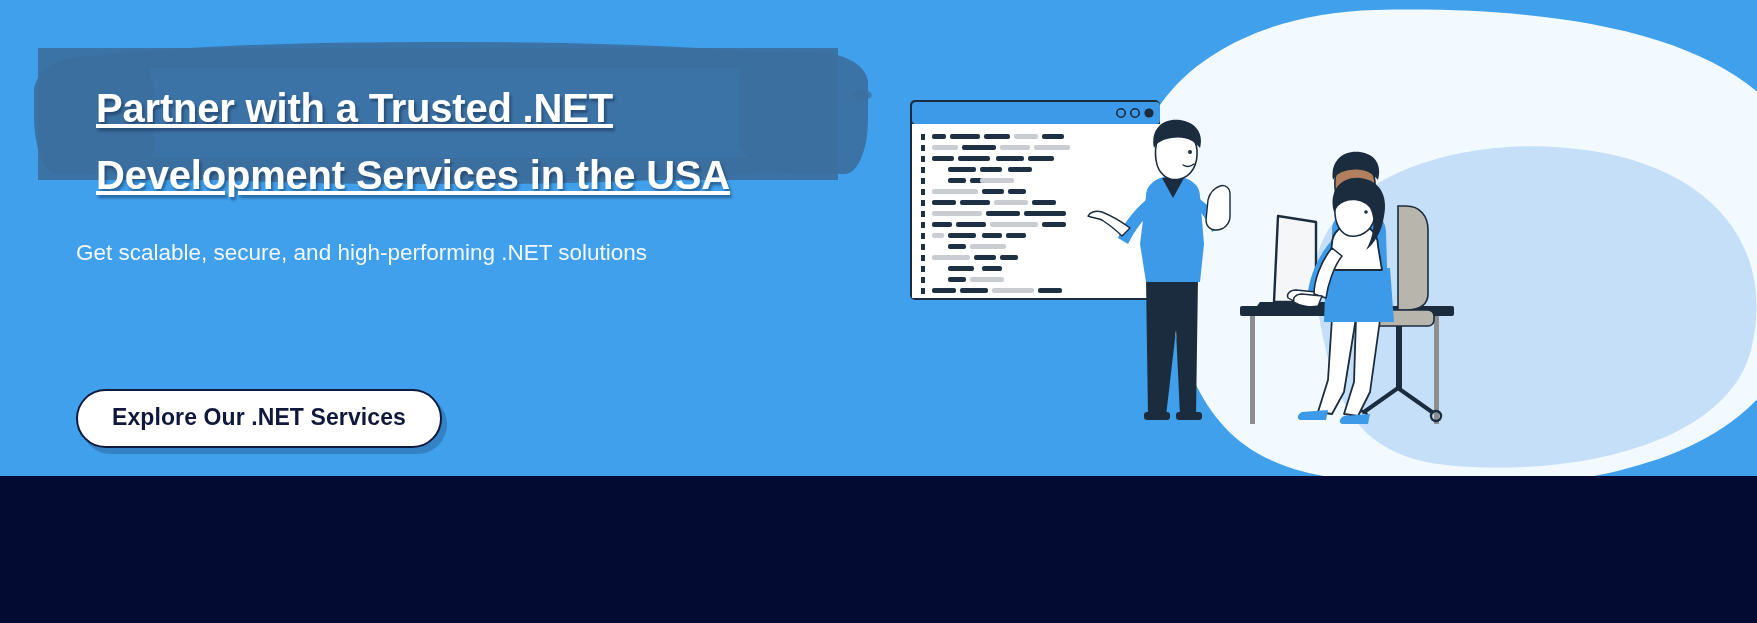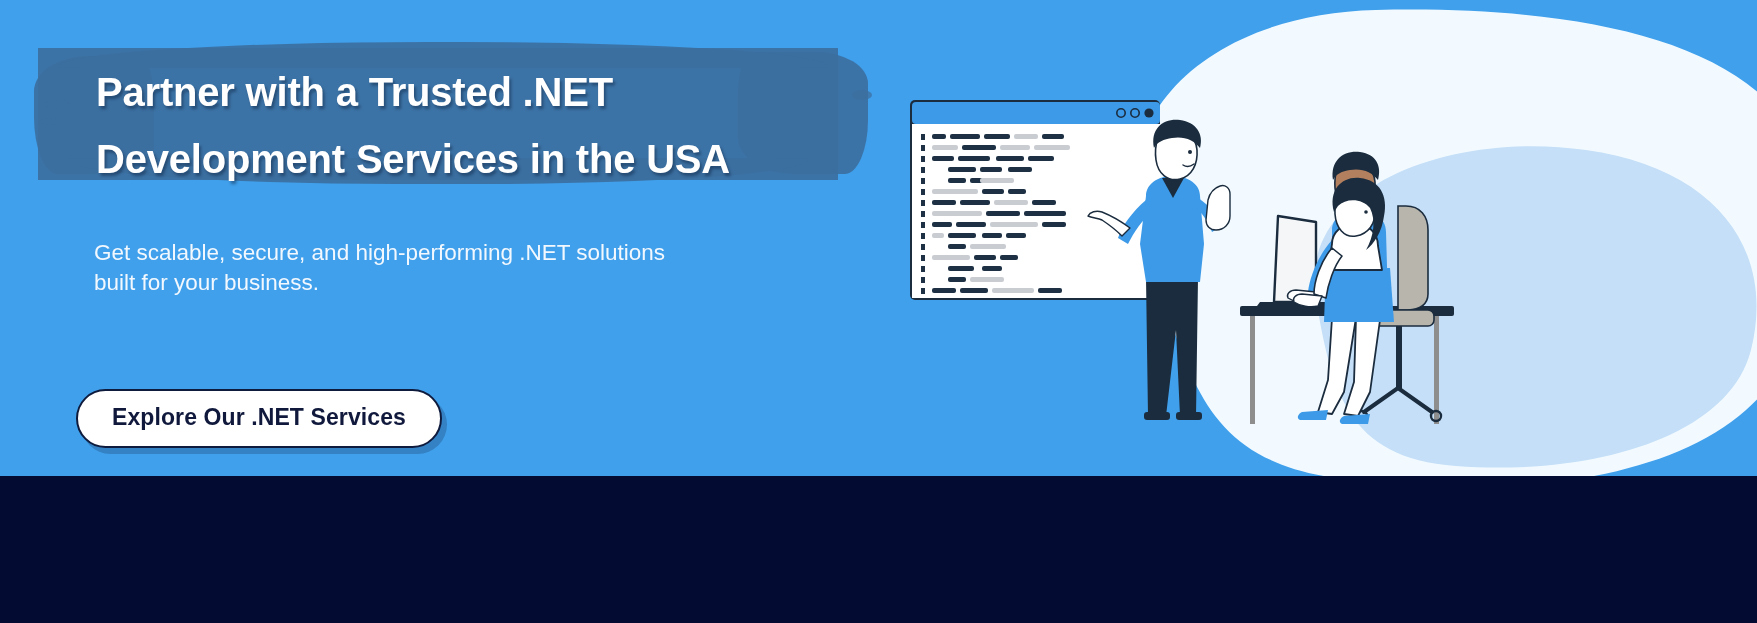--- a/index.html
+++ b/index.html
@@ -51,31 +51,32 @@
     border-radius:8% 8% 46% 46% / 4% 4% 100% 100%;
   }
   .brush-speck1 { position:absolute; left:6px; top:52px; width:26px; height:9px;
     background:#3c6f9f; opacity:.8; border-radius:50%; }
   .brush-speck2 { position:absolute; left:2px; top:70px; width:18px; height:7px;
     background:#3c6f9f; opacity:.7; border-radius:50%; }
   .brush-speck3 { position:absolute; left:814px; top:42px; width:20px; height:10px;
     background:#3c6f9f; opacity:.75; border-radius:50%; }
 
   .headline {
-    position:absolute; left:0; top:0; width:840px;
+    position:absolute; left:0; top:16px; width:840px;
     font-size:40px; font-weight:700; color:#ffffff; letter-spacing:-.2px;
     text-shadow:2px 3px 3px rgba(10,30,60,.45);
+    text-decoration:underline;
   }
   .headline .hl-line { display:block; padding-left:58px; }
   .hl1 { padding-top:22px; }
   .hl2 { padding-top:22px; }
 
   .subtitle {
     position:absolute; left:76px; top:238px; width:700px;
-    font-size:22.5px; line-height:30px; color:#f2f8fe; font-weight:400;margin-left:18px;
+    font-size:22.5px; line-height:30px; color:#f2f8fe; font-weight:400;
   }
   .subtitle span { display:block; }
 
   
   .cta {
     position:absolute; left:76px; top:341px;
     padding:13px 34px 15px 34px;
     background:#ffffff; border:2.5px solid #0f1b3d;
     border-radius:30px;
     font-size:23px; font-weight:700; color:#10193c;
@@ -109,21 +110,20 @@
         <div class="brush-speck3"></div>
 
         <h1 class="headline">
           <span class="hl-line hl1">Partner with a Trusted .NET</span>
           <span class="hl-line hl2">Development Services in the USA</span>
         </h1>
       </div>
 
       <p class="subtitle">
         <span>Get scalable, secure, and high-performing .NET solutions</span>
-        <span>built for your business.</span>
       </p>
 
       <button class="cta">Explore Our .NET Services</button>
     </div>
 
     <div class="illus">
       <svg viewBox="0 0 911 476" xmlns="http://www.w3.org/2000/svg">
         <defs>
           <clipPath id="frame">
               <rect x="0" y="0" width="911" height="476"></rect>

